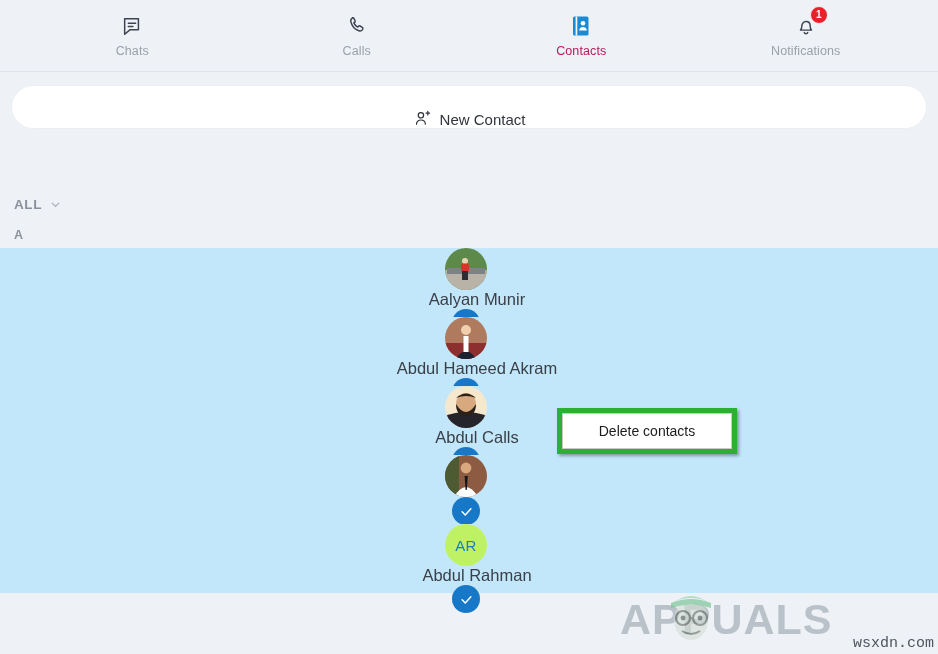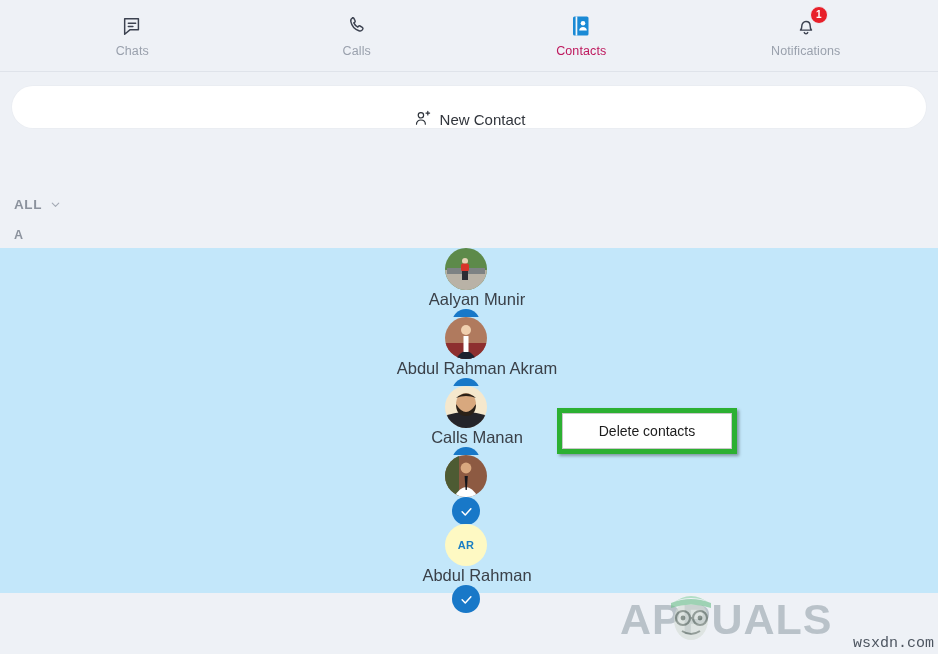--- a/index.html
+++ b/index.html
@@ -134,26 +134,26 @@
   }
   .avatar {
     width: 42px;
     height: 42px;
     border-radius: 50%;
     flex: 0 0 42px;
     overflow: hidden;
     position: relative;
   }
   .avatar.initials {
-    background: #fef9c3;
-    display: flex;
-    align-items: center;
-    justify-content: center;
-    font-size: 11px;
-    font-weight: bold;
+    background: #bef264;
+    display: flex;
+    align-items: center;
+    justify-content: center;
+    font-size: 15px;
+    font-weight: normal;
     color: #1a7ec4;
     letter-spacing: .4px;
   }
   .name {
     margin-left: 22px;
     font-size: 16.5px;
     color: #3a4048;
     flex: 1;
   }
   .check {
@@ -330,39 +330,39 @@
   <div class="row selected">
     <div class="avatar">
       <svg class="ph" viewBox="0 0 42 42" preserveAspectRatio="none">
         <rect width="42" height="42" fill="#b07a5e"></rect>
         <rect y="26" width="42" height="16" fill="#8d2f2f"></rect>
         <circle cx="21" cy="13" r="5" fill="#f0cfae"></circle>
         <path d="M11 42 q10 -16 20 0z" fill="#1d2230"></path>
         <rect x="18.5" y="19" width="5" height="16" fill="#ffffff"></rect>
       </svg>
     </div>
-    <div class="name">Abdul Rahman Akram</div>
+    <div class="name">Abdul Hameed Akram</div>
     <div class="check">
       <svg width="15" height="15" viewBox="0 0 24 24" fill="none" stroke="#ffffff" stroke-width="2.4">
         <path d="M5 12.5 L10 17.5 L19 7.5" stroke-linecap="round" stroke-linejoin="round"></path>
       </svg>
     </div>
   </div>
 
   <div class="row selected">
     <div class="avatar">
       <svg class="ph" viewBox="0 0 42 42" preserveAspectRatio="none">
         <rect width="42" height="42" fill="#f5e8cd"></rect>
         <path d="M0 30 q21 -8 42 0 v12 h-42z" fill="#24242a"></path>
         <circle cx="21" cy="17" r="10" fill="#d8a87e"></circle>
         <path d="M11 18 q10 16 20 0 q0 12 -10 12 q-10 0 -10 -12z" fill="#2b2118"></path>
         <path d="M11 12 q10 -9 20 0 q-10 -4 -20 0z" fill="#2b2118"></path>
       </svg>
     </div>
-    <div class="name">Calls Manan</div>
+    <div class="name">Abdul Calls</div>
     <div class="check">
       <svg width="15" height="15" viewBox="0 0 24 24" fill="none" stroke="#ffffff" stroke-width="2.4">
         <path d="M5 12.5 L10 17.5 L19 7.5" stroke-linecap="round" stroke-linejoin="round"></path>
       </svg>
     </div>
   </div>
 
   <div class="row selected">
     <div class="avatar">
       <svg class="ph" viewBox="0 0 42 42" preserveAspectRatio="none">

